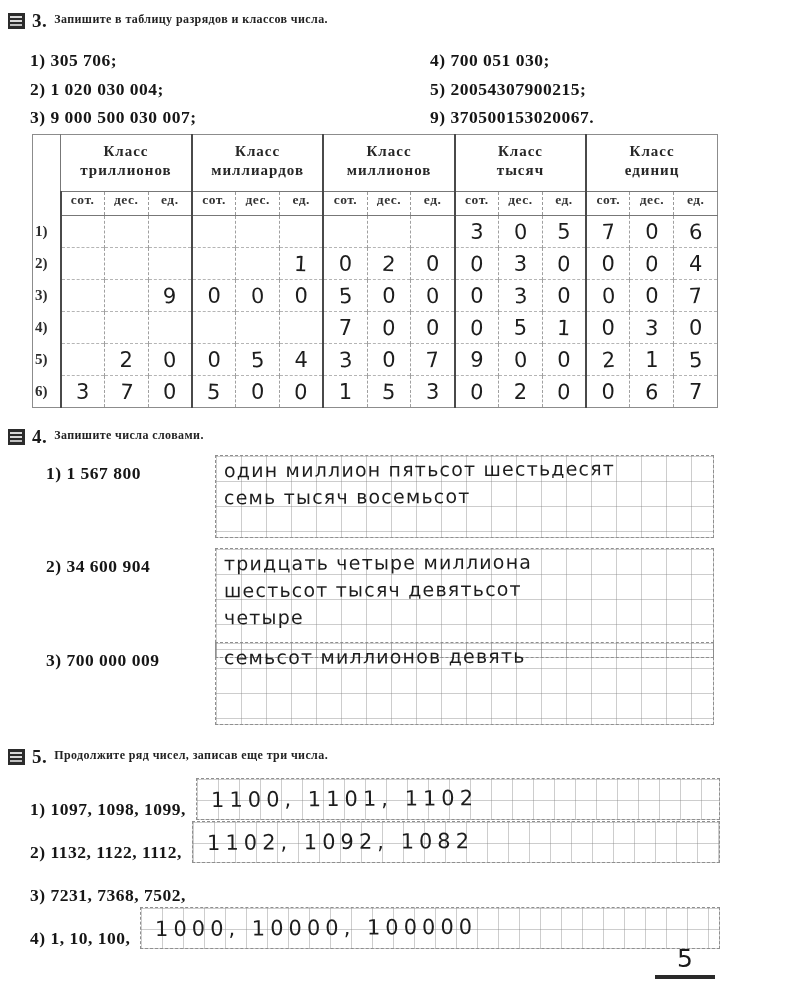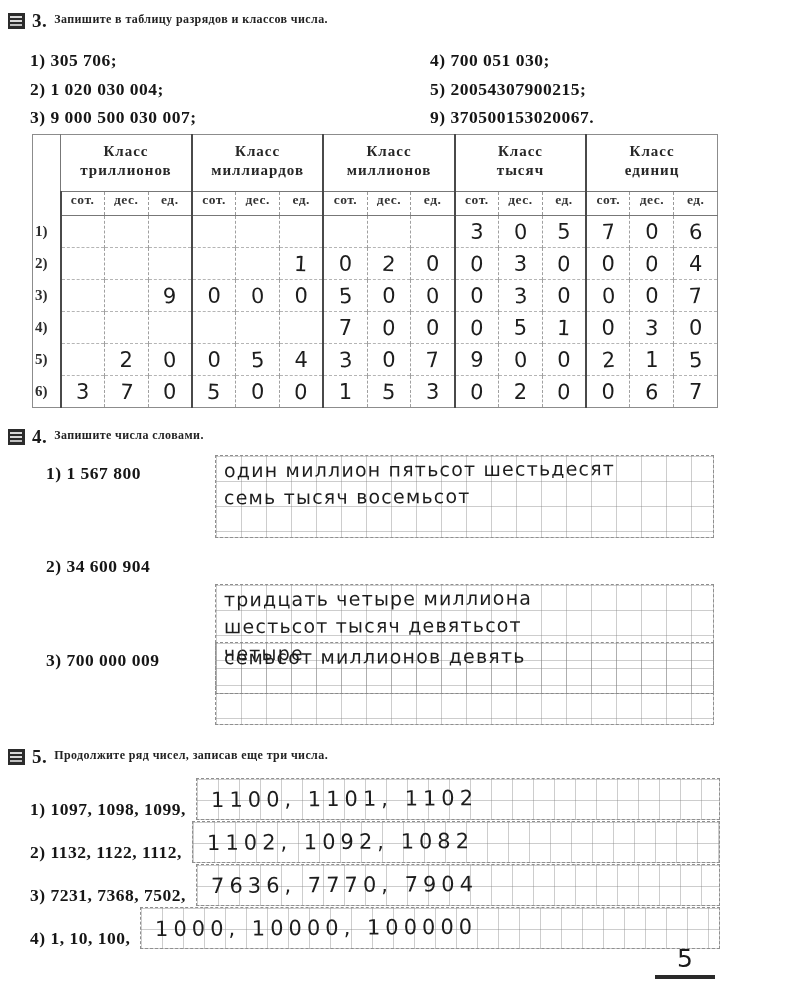--- a/index.html
+++ b/index.html
@@ -274,21 +274,21 @@
   <div id="ex4-items">
       <div class="ex4-item" style="top: 0px; height: 81px;">
         <span class="ex4-label">1) 1 567 800</span>
         <div class="ex4-grid grid" style="height: 81px;">
           <div class="hw hw-line">один миллион пятьсот шестьдесят</div>
           <div class="hw hw-line">семь тысяч восемьсот</div>
         </div>
       </div>
       <div class="ex4-item" style="top: 93px; height: 108px;">
         <span class="ex4-label">2) 34 600 904</span>
-        <div class="ex4-grid grid" style="height: 108px; margin-top: 36px;">
+        <div class="ex4-grid grid" style="height: 108px;">
           <div class="hw hw-line">тридцать четыре миллиона</div>
           <div class="hw hw-line">шестьсот тысяч девятьсот</div>
           <div class="hw hw-line">четыре</div>
         </div>
       </div>
       <div class="ex4-item" style="top: 187px; height: 81px;">
         <span class="ex4-label">3) 700 000 009</span>
         <div class="ex4-grid grid" style="height: 81px;">
           <div class="hw hw-line">семьсот миллионов девять</div>
         </div>
@@ -309,23 +309,20 @@
         </div>
       </div>
       <div class="ex5-item" style="top: 43px;">
         <span class="ex5-printed">2) 1132, 1122, 1112,</span>
         <div class="ex5-strip grid21">
           <span class="hw hw-answer">1102, 1092, 1082</span>
         </div>
       </div>
       <div class="ex5-item" style="top: 86px;">
         <span class="ex5-printed">3) 7231, 7368, 7502,</span>
-        <div class="ex5-strip grid21">
-          <span class="hw hw-answer">7636, 7770, 7904</span>
-        </div>
       </div>
       <div class="ex5-item" style="top: 129px;">
         <span class="ex5-printed">4) 1, 10, 100,</span>
         <div class="ex5-strip grid21">
           <span class="hw hw-answer">1000, 10000, 100000</span>
         </div>
       </div>
     </div>
 
   <div class="page-number">5</div>

